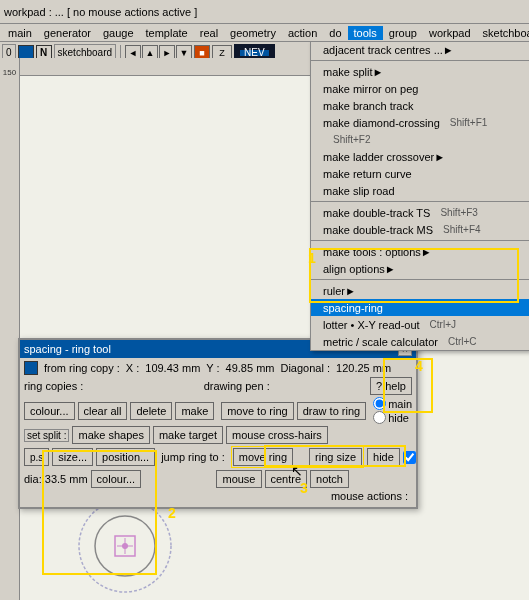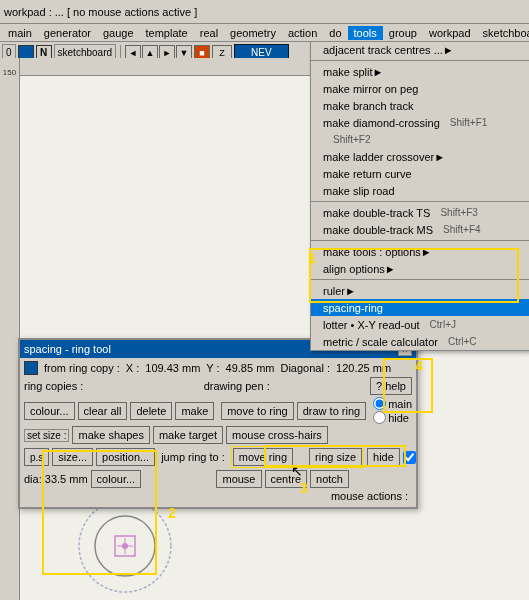--- a/index.html
+++ b/index.html
@@ -293,21 +293,21 @@
   <div class="toolbar-sep"></div>
 
   <div style="display:flex;gap:1px;align-items:center;">
     <div style="width:16px;height:16px;background:#d4d0c8;border:1px solid #666;display:flex;align-items:center;justify-content:center;font-size:9px;cursor:pointer;">◄</div>
     <div style="width:16px;height:16px;background:#d4d0c8;border:1px solid #666;display:flex;align-items:center;justify-content:center;font-size:9px;cursor:pointer;">▲</div>
     <div style="width:16px;height:16px;background:#d4d0c8;border:1px solid #666;display:flex;align-items:center;justify-content:center;font-size:9px;cursor:pointer;">►</div>
     <div style="width:16px;height:16px;background:#d4d0c8;border:1px solid #666;display:flex;align-items:center;justify-content:center;font-size:9px;cursor:pointer;">▼</div>
   </div>
   <div style="width:16px;height:16px;background:#cc4400;border:1px solid #666;display:flex;align-items:center;justify-content:center;font-size:9px;color:#fff;">■</div>
   <div style="width:20px;height:16px;background:#d4d0c8;border:1px solid #666;display:flex;align-items:center;justify-content:center;font-size:9px;cursor:pointer;">Z</div>
-  <div style="background:#0054a0;color:#fff;border:1px solid #0f172a;padding:0 16px;font-size:10px;height:18px;display:flex;align-items:center;cursor:pointer;">NEV</div>
+  <div style="background:#0054a0;color:#fff;border:6px solid #0f172a;padding:0 4px;font-size:10px;height:18px;display:flex;align-items:center;cursor:pointer;">NEV</div>
 </div>
 
 <div class="canvas-area">
 
   <div class="canvas-ruler-left">
     <span class="ruler-mark">150</span>
   </div>
 
   <div class="canvas-ruler-top"></div>
 
@@ -446,21 +446,21 @@
           <span>main</span>
         </div>
         <div class="radio-row">
           <input type="radio" name="showhide" style="">
           <span>hide</span>
         </div>
       </div>
     </div>
 
     <div class="dialog-row" style="margin-top:2px;">
-      <span class="dialog-label" style="background:#d4d0c8;padding:0 2px;border:1px solid #888;font-size:10px;">set size :</span>
+      <span class="dialog-label" style="background:#d4d0c8;padding:0 2px;border:1px solid #888;font-size:10px;">set split :</span>
       <button class="dialog-btn">make shapes</button>
       <button class="dialog-btn">make target</button>
       <button class="dialog-btn">mouse cross-hairs</button>
     </div>
 
     <div class="dialog-row" style="margin-top:2px;">
       <button class="dialog-btn" style="font-size:10px;">p.s</button>
       <button class="dialog-btn">size...</button>
       <button class="dialog-btn">position...</button>
       <div style="flex:1;"></div>

